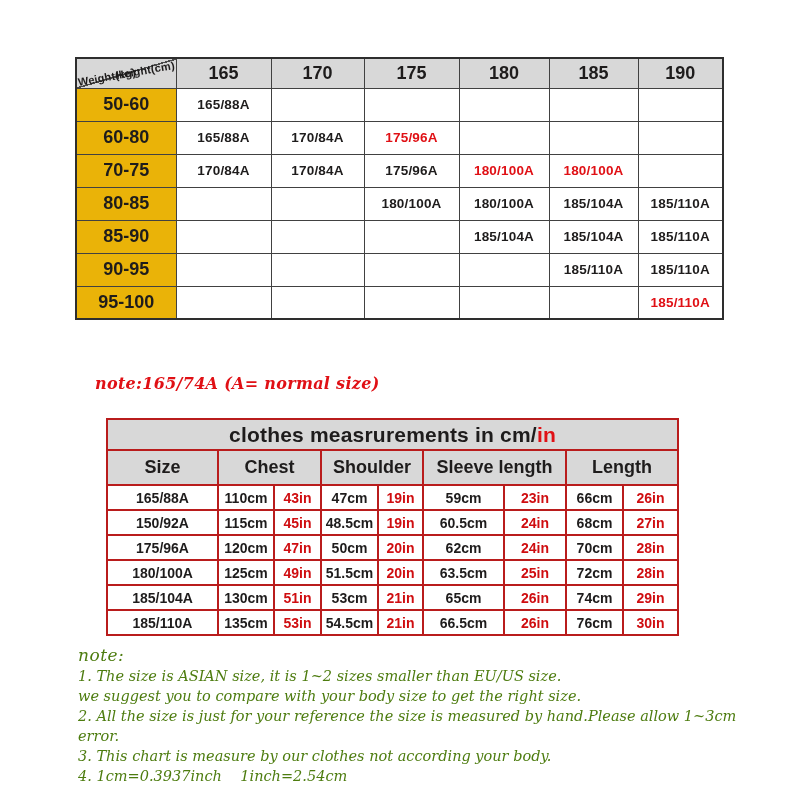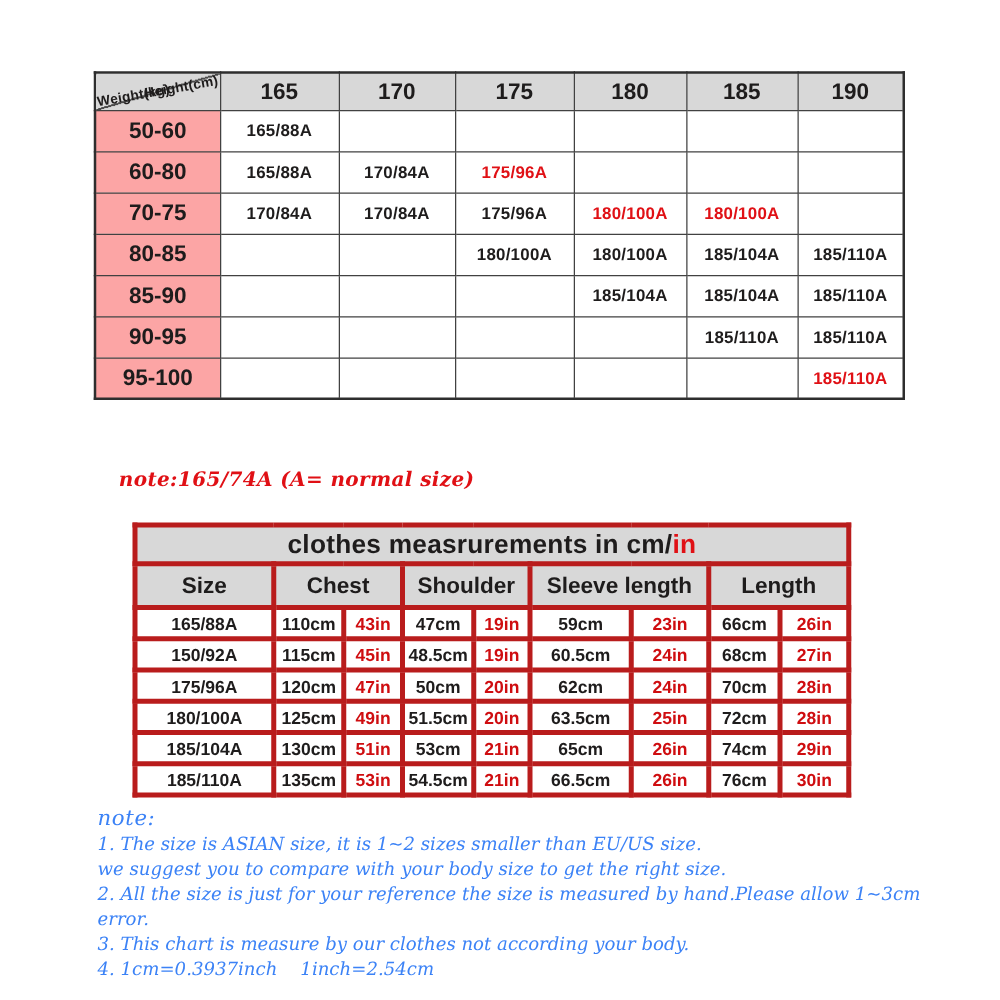--- a/index.html
+++ b/index.html
@@ -14,21 +14,21 @@
     position:absolute; left:75px; top:57px;
     border-collapse:collapse; table-layout:fixed;
     border:2px solid #2e2e2e;
   }
   table.matrix th, table.matrix td { border:1px solid #414141; }
   table.matrix thead th {
     height:30px; background:#d8d8d8; font-size:18px; font-weight:bold;
     text-align:center; vertical-align:middle;
   }
   table.matrix tbody th.wlabel {
-    background:#fca5a5; font-size:18px; font-weight:bold;
+    background:#eab308; font-size:18px; font-weight:bold;
     text-align:center; vertical-align:middle;
   }
   table.matrix tbody tr { height:33px; }
   table.matrix tbody td {
     background:#ffffff; text-align:center; vertical-align:middle;
     font-size:13.5px; font-weight:bold; letter-spacing:0.2px;
   }
   table.matrix tbody td.red { color:#e01015; }
 
   th.corner {
@@ -53,41 +53,41 @@
     font-family:"DejaVu Serif", serif; font-style:italic; font-weight:bold;
     color:#e01015; font-size:16px; letter-spacing:0.3px;
   }
 
   
   table.meas {
     position:absolute; left:106px; top:418px;
     border-collapse:collapse; table-layout:fixed;
     border:2px solid #2e2e2e;
   }
-  table.meas th, table.meas td { border:4px solid #b91c1c; }
+  table.meas th, table.meas td { border:2px solid #b91c1c; }
   th.meas-title {
     height:31px; background:#d8d8d8; text-align:center; vertical-align:middle;
     font-size:21px; font-weight:bold; letter-spacing:0.2px;
   }
   th.meas-title .red { color:#e01015; }
   table.meas tr.cols th {
     height:35px; background:#d8d8d8; text-align:center; vertical-align:middle;
     font-size:18px; font-weight:bold;
   }
   table.meas tbody tr { height:25px; }
   table.meas tbody td {
     background:#ffffff; text-align:center; vertical-align:middle;
     font-size:14px; font-weight:bold;
   }
   table.meas tbody td.in-val { color:#cf0d10; }
 
   
   .notes {
     position:absolute; left:78px; top:644px; width:680px;
-    font-family:"DejaVu Serif", serif; font-style:italic; color:#3b82f6;
+    font-family:"DejaVu Serif", serif; font-style:italic; color:#4d7c0f;
     font-size:14.5px; line-height:20px;
   }
   .notes-label { font-size:17px; line-height:22px; letter-spacing:0.5px; }
   .note-line { white-space:pre-wrap; }
 </style>
 </head>
 <body>
 
 <div class="canvas">
 

